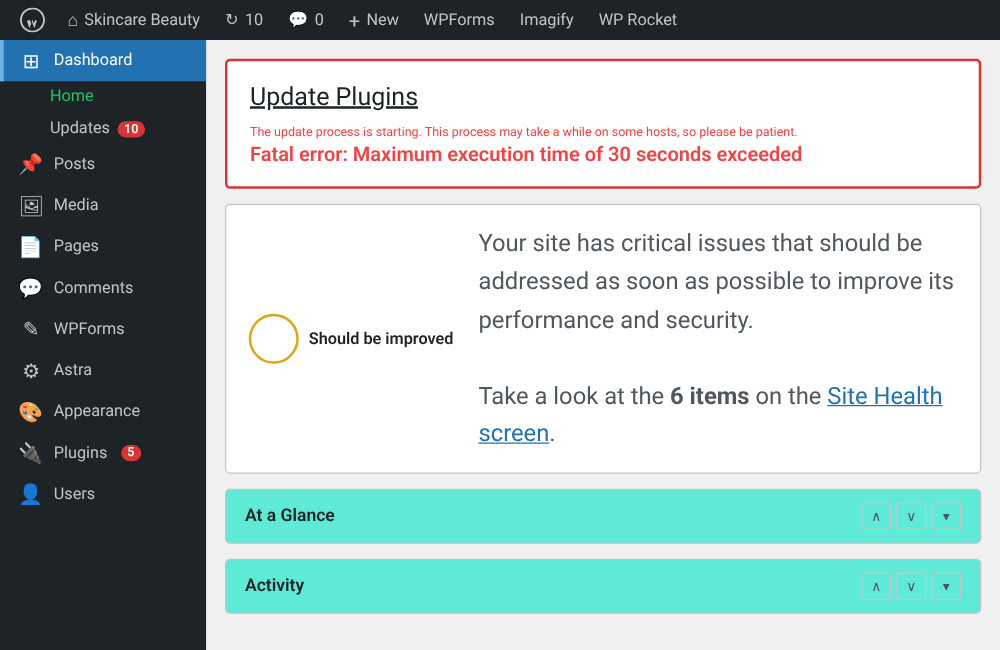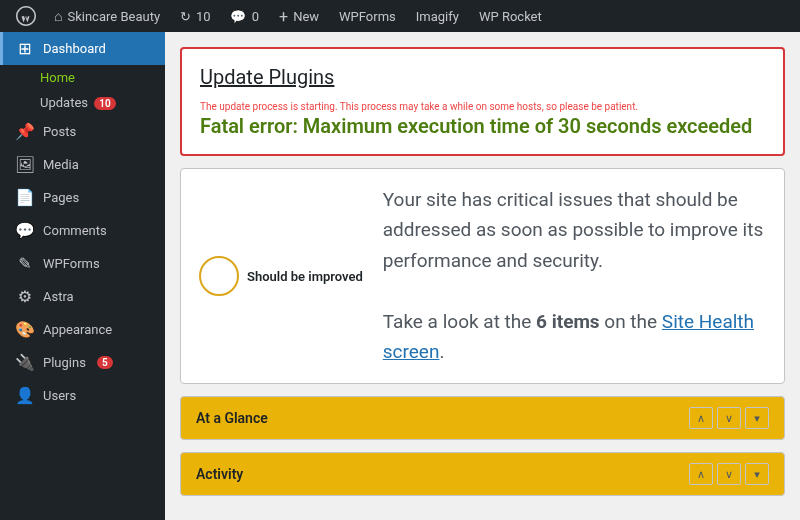--- a/index.html
+++ b/index.html
@@ -76,21 +76,21 @@
       padding: 1px 5px;
       margin-left: 3px;
       font-weight: 600;
     }
     .sidebar-sub-item {
       padding: 5px 15px 5px 40px;
       color: #c3c4c7;
       font-size: 13px;
       cursor: pointer;
     }
-    .sidebar-sub-item.active { color: #84cc16; }
+    .sidebar-sub-item.active { color: #22c55e; }
 
     
     #main {
       flex: 1;
       overflow-y: auto;
       padding: 0;
       background: #f0f0f1;
     }
 
     
@@ -107,22 +107,22 @@
       color: #1d2327;
       margin-bottom: 10px;
       text-decoration: underline;
     }
     .update-plugins-desc {
       color: #ef4444;
       font-size: 10px;
       line-height: 1.5;
     }
     .update-plugins-error {
-      color: #4d7c0f;
-      font-size: 20px;
+      color: #ef4444;
+      font-size: 16px;
       font-weight: 600;
     }
 
     
     .site-health-box {
       background: #fff;
       border: 1px solid #c3c4c7;
       border-radius: 4px;
       margin: 0 15px 12px;
       padding: 16px 18px;
@@ -157,21 +157,21 @@
       line-height: 1.6;
     }
     .site-health-link {
       color: #2271b1;
       text-decoration: underline;
       cursor: pointer;
     }
 
     
     .dashboard-widget {
-      background: #eab308;
+      background: #5eead4;
       border: 1px solid #c3c4c7;
       border-radius: 4px;
       margin: 0 15px 12px;
     }
     .dashboard-widget-header {
       padding: 10px 15px;
       display: flex;
       align-items: center;
       justify-content: space-between;
       border-bottom: 0;

